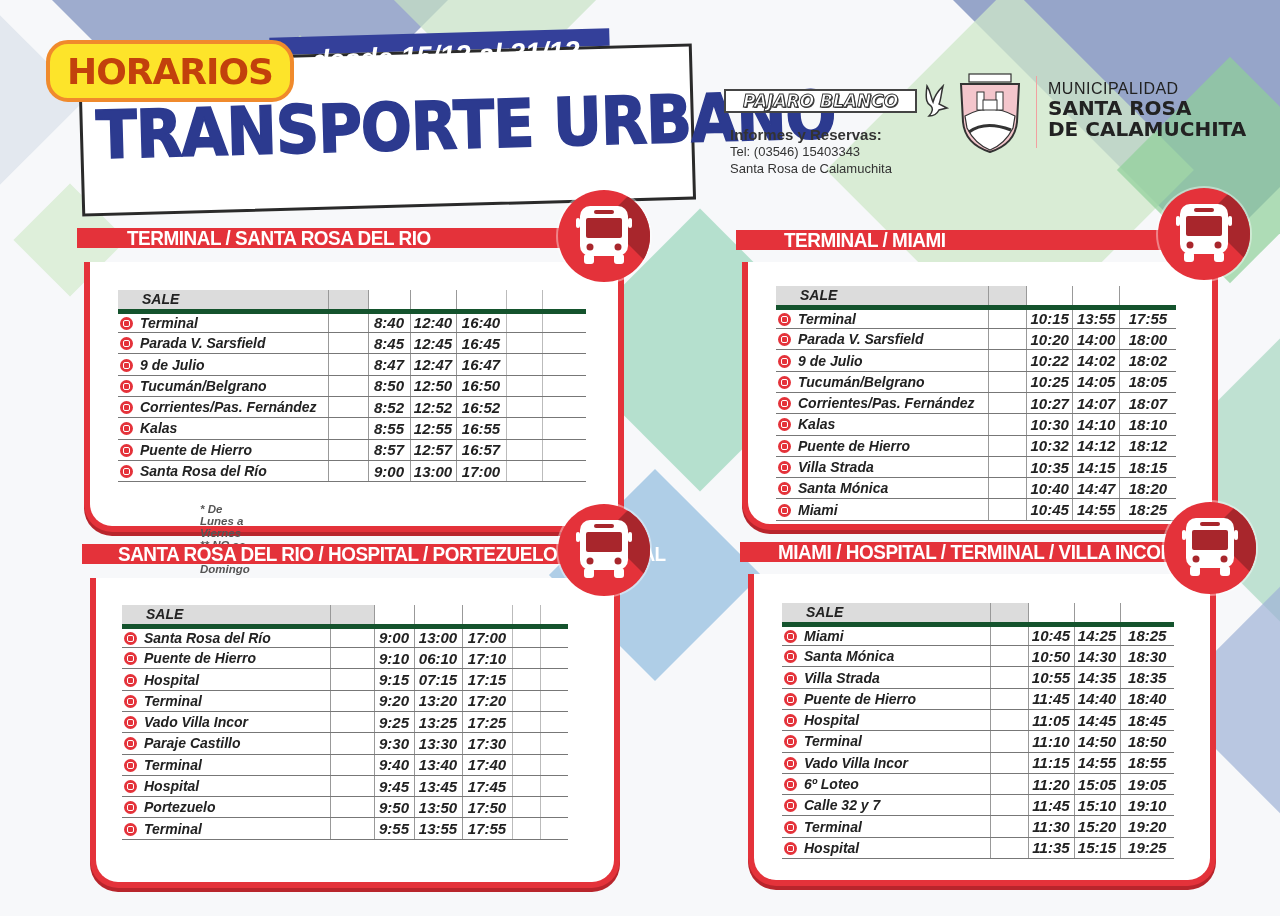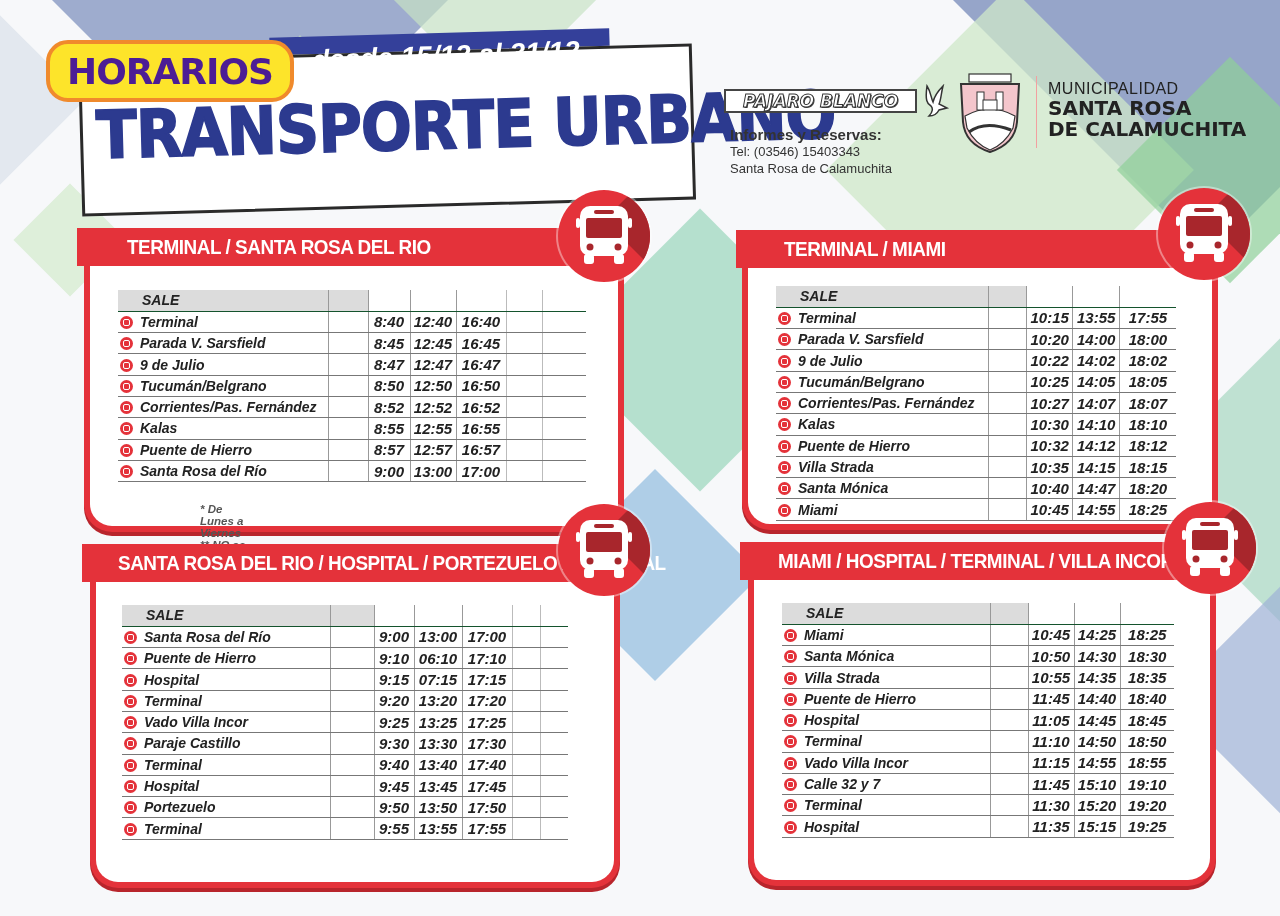--- a/index.html
+++ b/index.html
@@ -44,21 +44,21 @@
     position: absolute; left: 312px; top: 40px;
     color: #fff; font-style: italic; font-weight: 700; font-size: 28px;
     font-family: "Liberation Sans", sans-serif; transform: rotate(-2deg);
   }
   .horarios-pill {
     position: absolute; left: 46px; top: 40px; width: 248px; height: 62px;
     background: #fde42a; border: 4px solid #f08a2c; border-radius: 22px;
     display: flex; align-items: center; justify-content: center;
   }
   .horarios-pill span {
-    color: #4c1d95; font-weight: 900; font-size: 36px;
+    color: #c2410c; font-weight: 900; font-size: 36px;
     font-family: "DejaVu Sans", sans-serif; letter-spacing: -1px;
   }
 
   
   .pajaro-logo {
     position: absolute; left: 724px; top: 84px;
     display: flex; align-items: center; gap: 4px;
   }
   .pajaro-logo .brand {
     font-family: "DejaVu Sans", sans-serif; font-weight: 900; font-style: italic;
@@ -76,21 +76,21 @@
   .muni .m2, .muni .m3 { font-size: 20px; font-weight: 700; line-height: 21px; font-family: "DejaVu Sans", sans-serif; }
 
   
   .panel { position: absolute; }
   .panel-frame {
     position: absolute; background: #fff; border: 6px solid #e4323a; border-top: none;
     border-radius: 0 0 28px 28px;
     box-shadow: 0 4px 0 #b8252c;
   }
   .panel-bar {
-    position: absolute; height: 38px; background: #e4323a;
+    position: absolute; height: 20px; background: #e4323a;
     display: flex; align-items: center;
   }
   .panel-bar span {
     color: #fff; font-weight: 700; font-size: 21px; font-family: "Liberation Sans", sans-serif;
     letter-spacing: -0.5px; transform: scaleX(0.9); transform-origin: left center; white-space: nowrap;
   }
   .bus-badge {
     position: absolute; width: 92px; height: 92px; border-radius: 50%;
     background: #e4323a; overflow: hidden;
     box-shadow: 0 0 0 2px rgba(255,255,255,.4);
@@ -100,21 +100,21 @@
     background: #a8262c; transform: rotate(-45deg); transform-origin: top left;
   }
   .bus-badge svg { position: absolute; left: 18px; top: 14px; }
 
   table.sched { position: absolute; border-collapse: collapse; }
   table.sched td {
     font-family: "Liberation Sans", sans-serif; font-style: italic; font-weight: 700;
     color: #222; font-size: 14px; height: 21.3px; padding: 0;
     border-bottom: 1px solid #777;
   }
-  table.sched tr.hdr td { border-bottom: 1px solid #14532d; }
+  table.sched tr.hdr td { border-bottom: 5px solid #14532d; }
   table.sched td.stop { padding-left: 2px; white-space: nowrap; }
   table.sched td.gap { border-left: 1px solid #999; }
   table.sched td.t { text-align: center; border-left: 1px solid #999; font-size: 15px; }
   table.sched td.e { border-left: 1px solid #bbb; }
   table.sched tr.hdr td.sale { background: #dcdcdc; padding-left: 24px; }
   table.sched tr.hdr td.gap { background: #dcdcdc; }
   .stop-icon {
     display: inline-block; width: 13px; height: 13px; border-radius: 50%;
     background: #e4323a; vertical-align: -2px; margin-right: 7px; position: relative;
   }
@@ -623,20 +623,27 @@
           <td class="t">18:50</td>
         </tr>
         <tr>
           <td class="stop"><span class="stop-icon"></span><span>Vado Villa Incor</span></td>
           <td class="gap"></td>
           <td class="t">11:15</td>
           <td class="t">14:55</td>
           <td class="t">18:55</td>
         </tr>
         <tr>
+          <td class="stop"><span class="stop-icon"></span><span>6º Loteo</span></td>
+          <td class="gap"></td>
+          <td class="t">11:20</td>
+          <td class="t">15:05</td>
+          <td class="t">19:05</td>
+        </tr>
+        <tr>
           <td class="stop"><span class="stop-icon"></span><span>Calle 32 y 7</span></td>
           <td class="gap"></td>
           <td class="t">11:45</td>
           <td class="t">15:10</td>
           <td class="t">19:10</td>
         </tr>
         <tr>
           <td class="stop"><span class="stop-icon"></span><span>Terminal</span></td>
           <td class="gap"></td>
           <td class="t">11:30</td>

